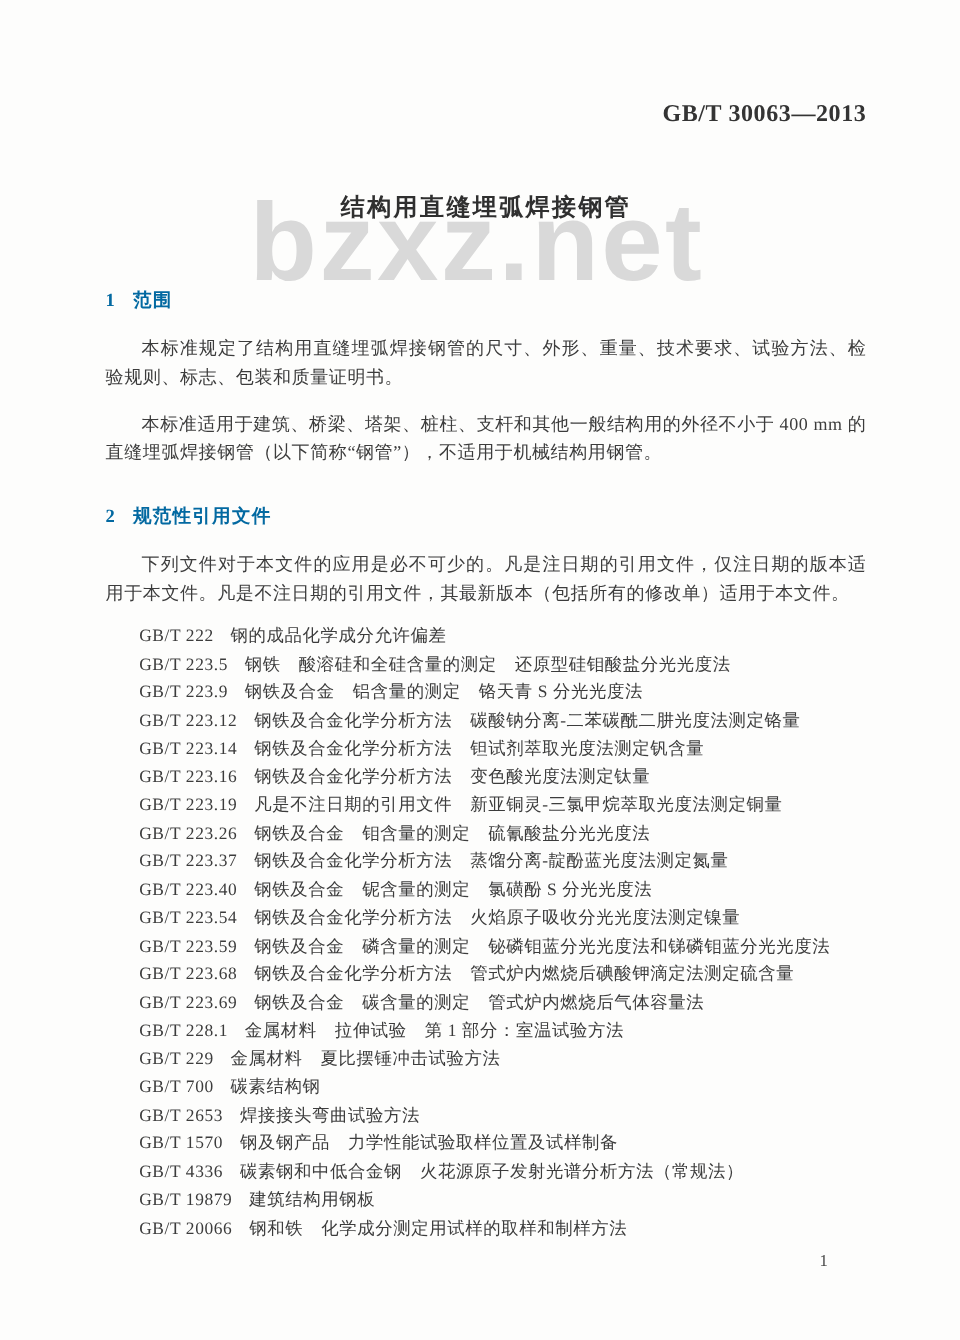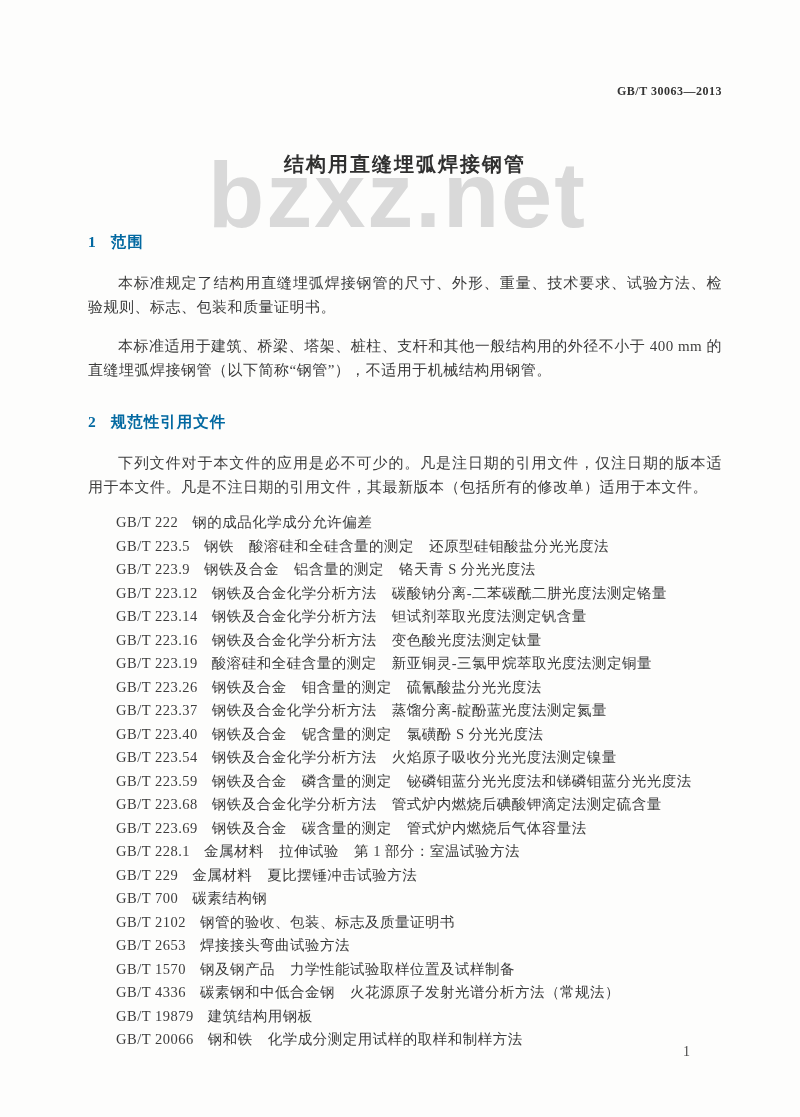--- a/index.html
+++ b/index.html
@@ -18,21 +18,21 @@
     color: #3c3c3c;
   }
   .content {
     position: absolute;
     top: 84px;
     left: 88px;
     width: 634px;
   }
   .header-row {
     text-align: right;
-    font-size: 12px;
+    font-size: 20px;
     font-weight: bold;
     letter-spacing: 0.5px;
     color: #343434;
   }
   .title-area {
     position: relative;
     height: 125px;
     margin-top: 8px;
   }
   .watermark {
@@ -131,32 +131,31 @@
         <span class="sec-num">2</span><span>规范性引用文件</span>
       </h2>
       <p class="body-para">下列文件对于本文件的应用是必不可少的。凡是注日期的引用文件，仅注日期的版本适用于本文件。凡是不注日期的引用文件，其最新版本（包括所有的修改单）适用于本文件。</p>
       <div class="ref-list">
           <div class="ref-line"><span class="ref-code">GB/T 222</span><span class="ref-title">钢的成品化学成分允许偏差</span></div>
           <div class="ref-line"><span class="ref-code">GB/T 223.5</span><span class="ref-title">钢铁　酸溶硅和全硅含量的测定　还原型硅钼酸盐分光光度法</span></div>
           <div class="ref-line"><span class="ref-code">GB/T 223.9</span><span class="ref-title">钢铁及合金　铝含量的测定　铬天青 S 分光光度法</span></div>
           <div class="ref-line"><span class="ref-code">GB/T 223.12</span><span class="ref-title">钢铁及合金化学分析方法　碳酸钠分离-二苯碳酰二肼光度法测定铬量</span></div>
           <div class="ref-line"><span class="ref-code">GB/T 223.14</span><span class="ref-title">钢铁及合金化学分析方法　钽试剂萃取光度法测定钒含量</span></div>
           <div class="ref-line"><span class="ref-code">GB/T 223.16</span><span class="ref-title">钢铁及合金化学分析方法　变色酸光度法测定钛量</span></div>
-          <div class="ref-line"><span class="ref-code">GB/T 223.19</span><span class="ref-title">酸溶硅和全硅含量的测定　新亚铜灵-三氯甲烷萃取光度法测定铜量</span></div>
+          <div class="ref-line"><span class="ref-code">GB/T 223.19</span><span class="ref-title">凡是不注日期的引用文件　新亚铜灵-三氯甲烷萃取光度法测定铜量</span></div>
           <div class="ref-line"><span class="ref-code">GB/T 223.26</span><span class="ref-title">钢铁及合金　钼含量的测定　硫氰酸盐分光光度法</span></div>
           <div class="ref-line"><span class="ref-code">GB/T 223.37</span><span class="ref-title">钢铁及合金化学分析方法　蒸馏分离-靛酚蓝光度法测定氮量</span></div>
           <div class="ref-line"><span class="ref-code">GB/T 223.40</span><span class="ref-title">钢铁及合金　铌含量的测定　氯磺酚 S 分光光度法</span></div>
           <div class="ref-line"><span class="ref-code">GB/T 223.54</span><span class="ref-title">钢铁及合金化学分析方法　火焰原子吸收分光光度法测定镍量</span></div>
           <div class="ref-line"><span class="ref-code">GB/T 223.59</span><span class="ref-title">钢铁及合金　磷含量的测定　铋磷钼蓝分光光度法和锑磷钼蓝分光光度法</span></div>
           <div class="ref-line"><span class="ref-code">GB/T 223.68</span><span class="ref-title">钢铁及合金化学分析方法　管式炉内燃烧后碘酸钾滴定法测定硫含量</span></div>
           <div class="ref-line"><span class="ref-code">GB/T 223.69</span><span class="ref-title">钢铁及合金　碳含量的测定　管式炉内燃烧后气体容量法</span></div>
           <div class="ref-line"><span class="ref-code">GB/T 228.1</span><span class="ref-title">金属材料　拉伸试验　第 1 部分：室温试验方法</span></div>
           <div class="ref-line"><span class="ref-code">GB/T 229</span><span class="ref-title">金属材料　夏比摆锤冲击试验方法</span></div>
           <div class="ref-line"><span class="ref-code">GB/T 700</span><span class="ref-title">碳素结构钢</span></div>
-          <div class="ref-line"><span class="ref-code">GB/T 2102</span><span class="ref-title">钢管的验收、包装、标志及质量证明书</span></div>
           <div class="ref-line"><span class="ref-code">GB/T 2653</span><span class="ref-title">焊接接头弯曲试验方法</span></div>
           <div class="ref-line"><span class="ref-code">GB/T 1570</span><span class="ref-title">钢及钢产品　力学性能试验取样位置及试样制备</span></div>
           <div class="ref-line"><span class="ref-code">GB/T 4336</span><span class="ref-title">碳素钢和中低合金钢　火花源原子发射光谱分析方法（常规法）</span></div>
           <div class="ref-line"><span class="ref-code">GB/T 19879</span><span class="ref-title">建筑结构用钢板</span></div>
           <div class="ref-line"><span class="ref-code">GB/T 20066</span><span class="ref-title">钢和铁　化学成分测定用试样的取样和制样方法</span></div>
         </div>
     </div>
 
   </div>
 

